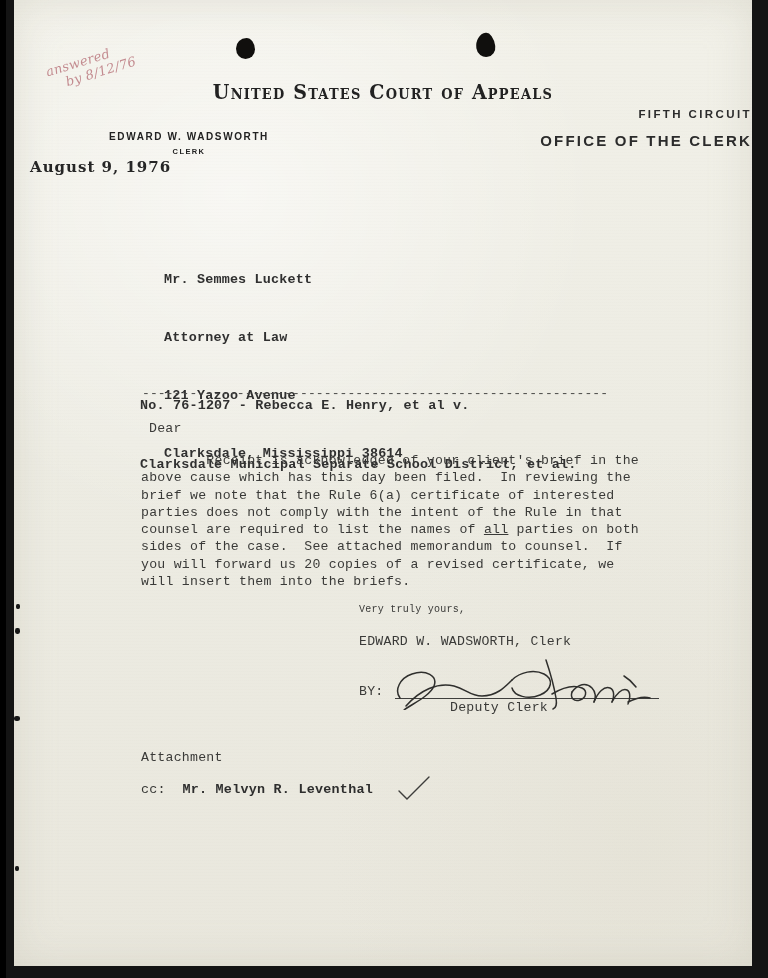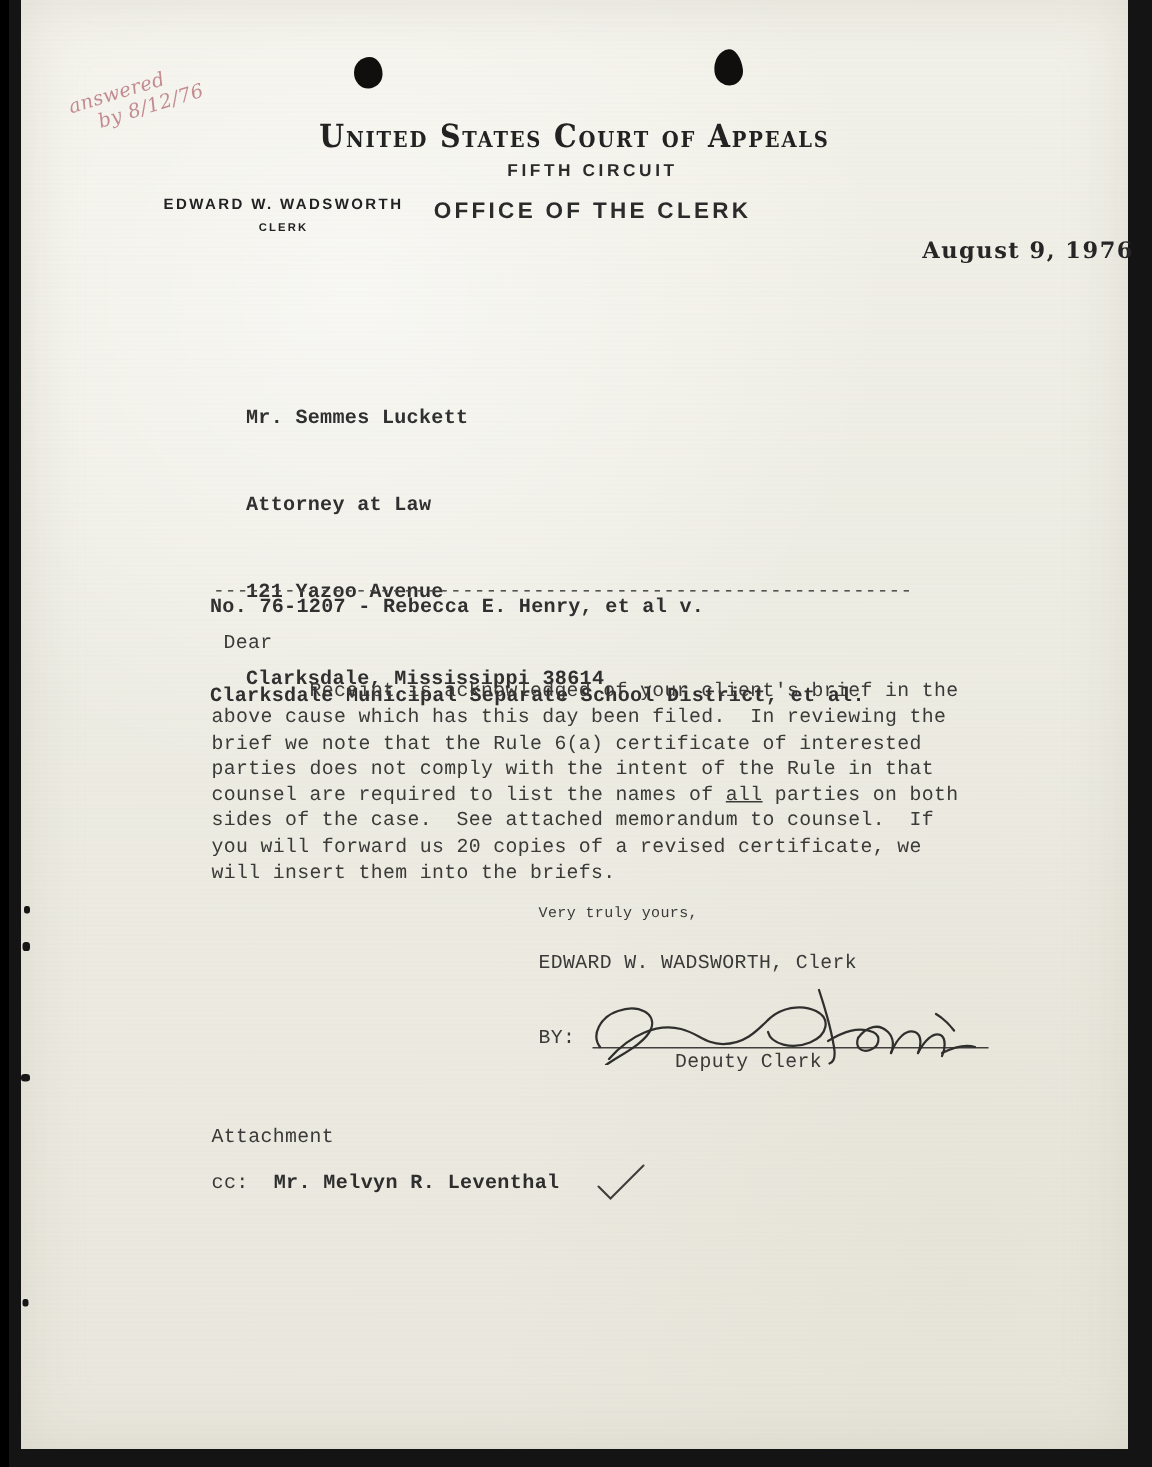--- a/index.html
+++ b/index.html
@@ -100,34 +100,33 @@
     font-size: 19px;
     letter-spacing: 1.2px;
     color: #222;
     font-variant: small-caps;
     transform: scaleY(1.12);
   }
   #circuit-line, #office-line {
     position: absolute;
     left: 0;
     width: 738px;
-    text-align: center;
+    text-align: right;
     font-family: "Liberation Sans", sans-serif;
     font-weight: bold;
     color: #2b2b2b;
-    padding-left: 12px;
   }
   #circuit-line { top: 108px; font-size: 11.5px; letter-spacing: 2.4px; }
   #office-line  { top: 132px; font-size: 15px; letter-spacing: 2.2px; }
 
   #date-line {
     position: absolute;
-    left: 4px; top: 158px;
+    left: 16px; top: 158px;
     width: 738px;
-    text-align: right;
+    text-align: left;
     font-family: "DejaVu Serif", serif;
     font-weight: bold;
     font-size: 15px;
     letter-spacing: 1px;
     color: #262626;
   }
 
   #clerk-block {
     position: absolute;
     left: 60px; top: 131px;

